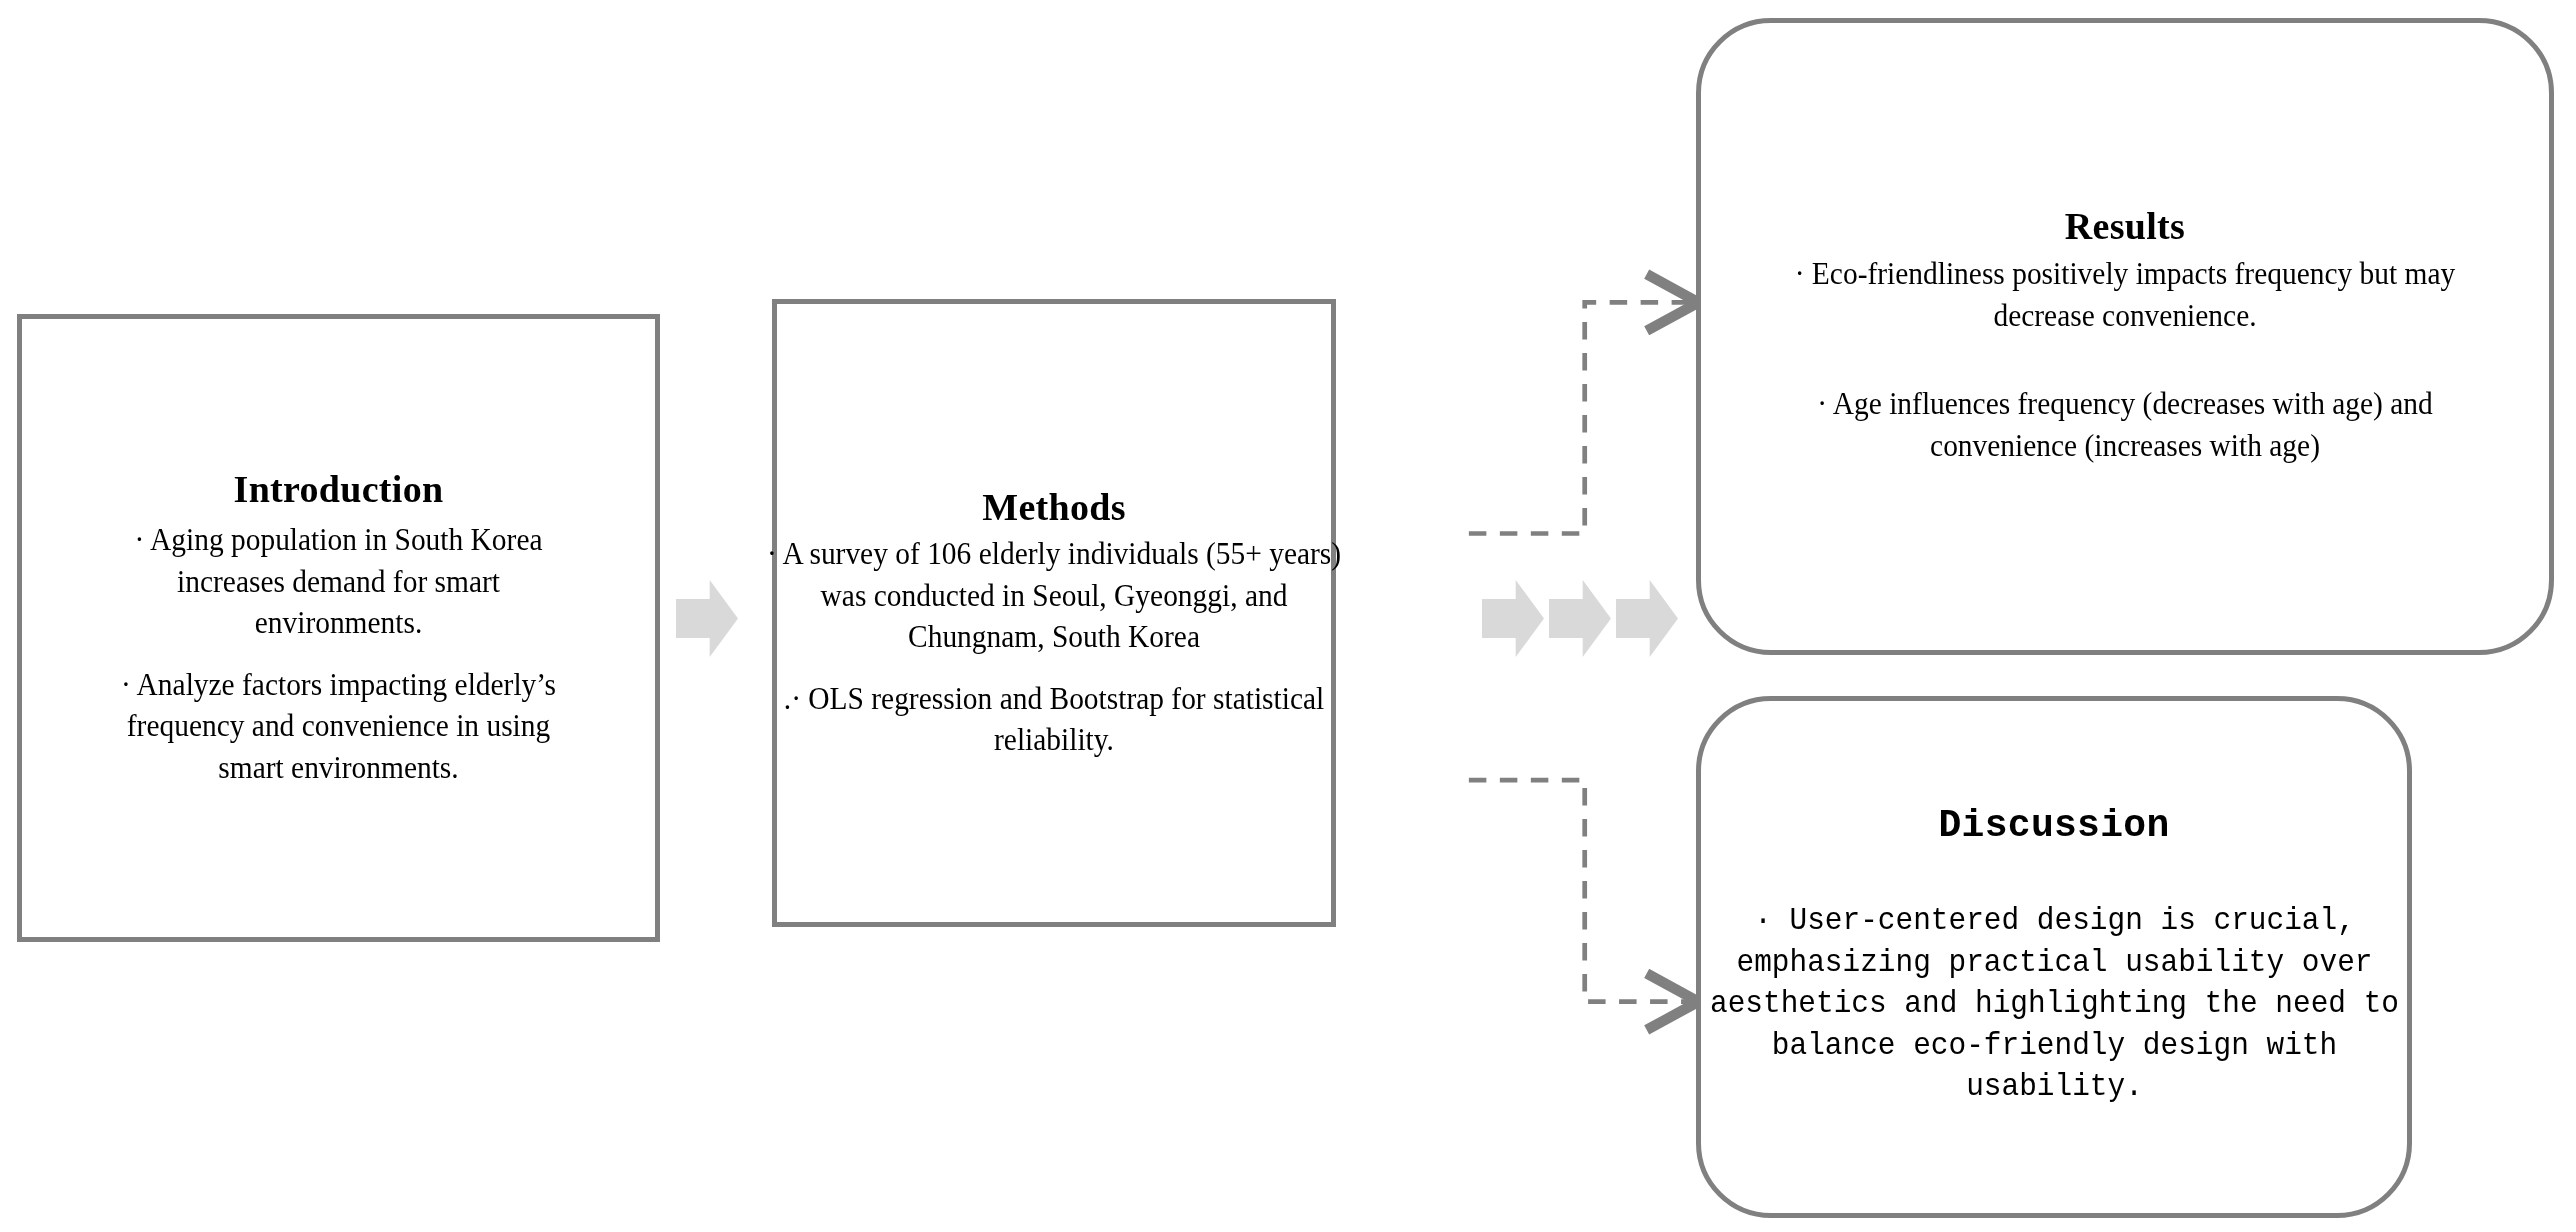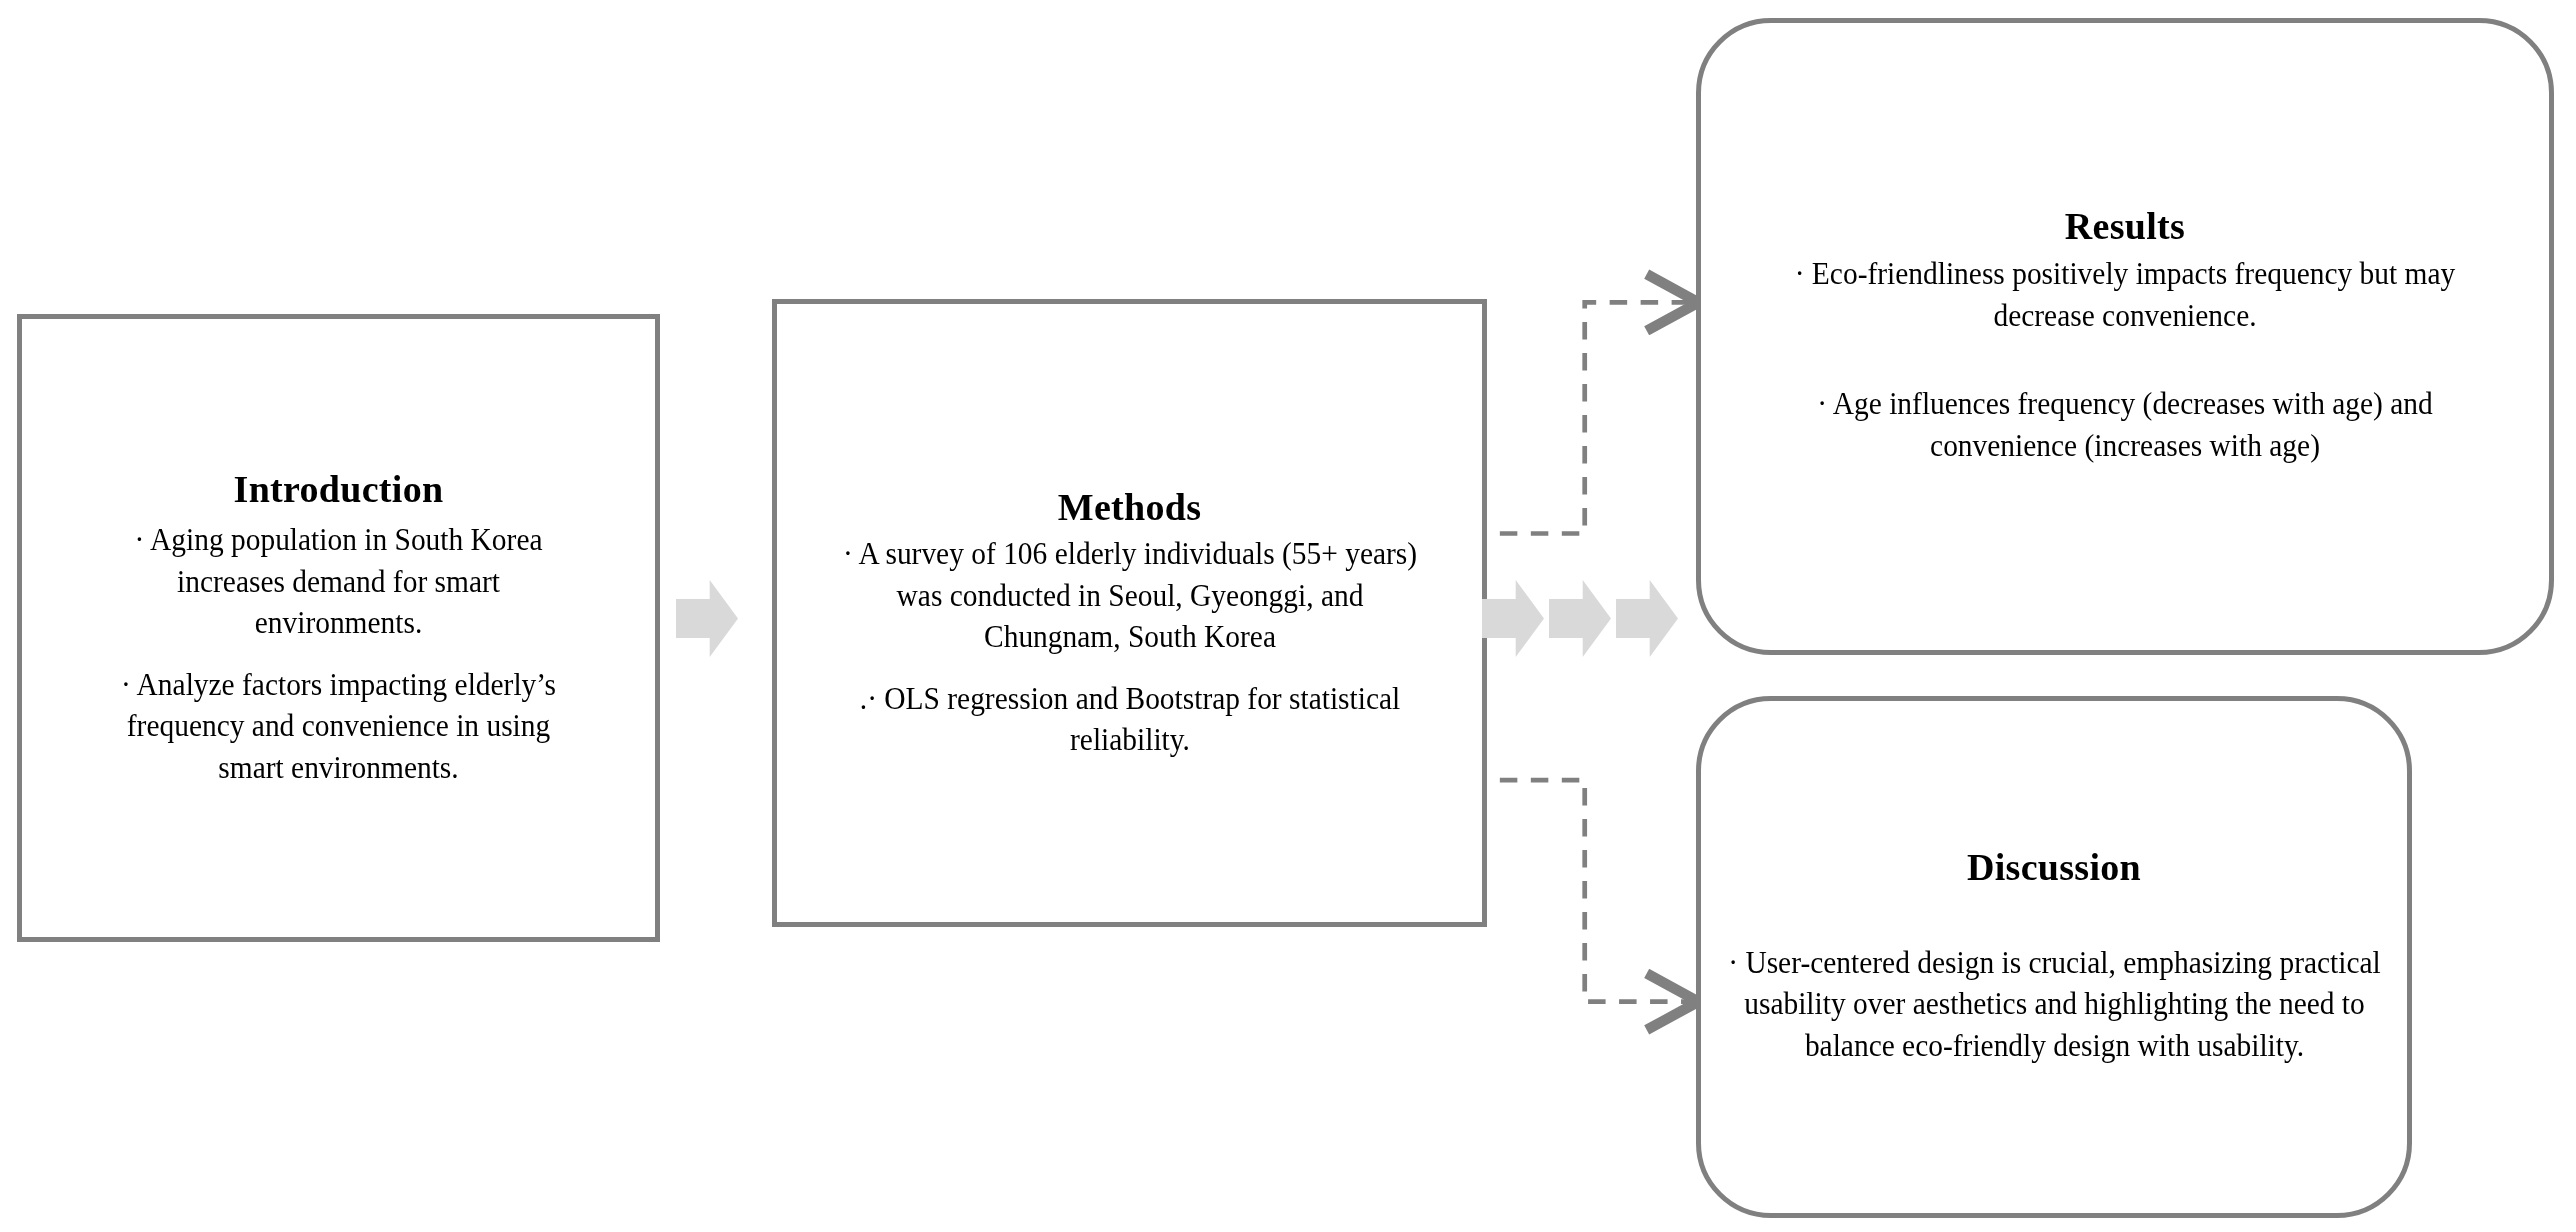--- a/index.html
+++ b/index.html
@@ -26,23 +26,23 @@
     display: flex;
     flex-direction: column;
     justify-content: center;
     align-items: center;
     text-align: center;
   }
   .box.rect       { border-radius: 0; }
   .box.rounded    { border-radius: 75px; }
 
   #box-introduction { left: 17px;   top: 314px;  width: 643px;  height: 628px; }
-  #box-methods      { left: 772px; top: 299px;  width: 715px; height: 628px; }
+  #box-methods      { left: 772px; top: 299px;  width: 564px; height: 628px; }
   #box-results      { left: 1696px; top: 18px;   width: 858px; height: 637px; }
-  #box-discussion   { left: 1696px; top: 696px; width: 716px; height: 522px; }
+  #box-discussion   { left: 1696px; top: 696px; width: 716px; height: 522px; font-family: Liberation Mono, monospace; }
 
   .box-title {
     font-weight: bold;
     font-size: 38px;
     line-height: 1.05;
     color: #000000;
     margin: 0 0 6.7px 0;
     letter-spacing: 0.3px;
   }
   .box-body {

